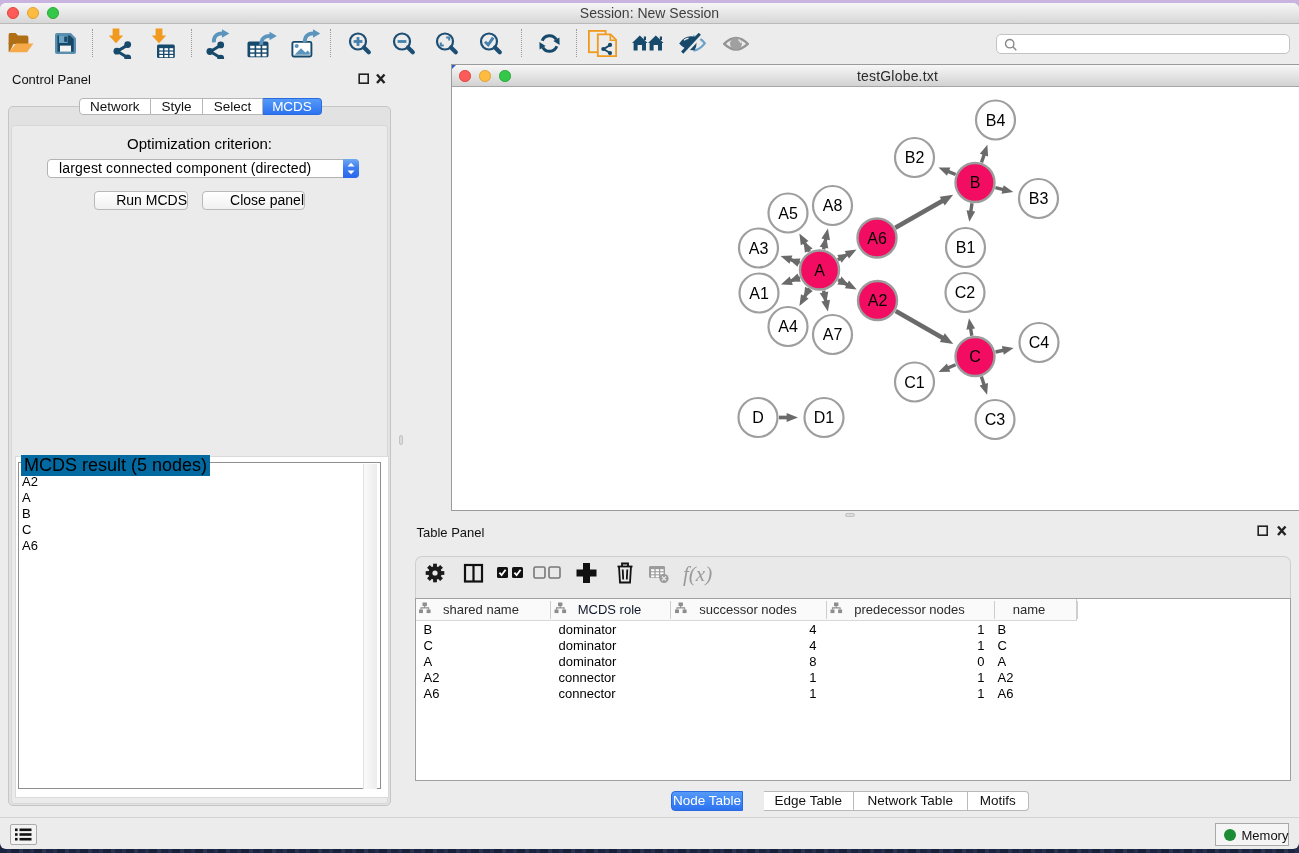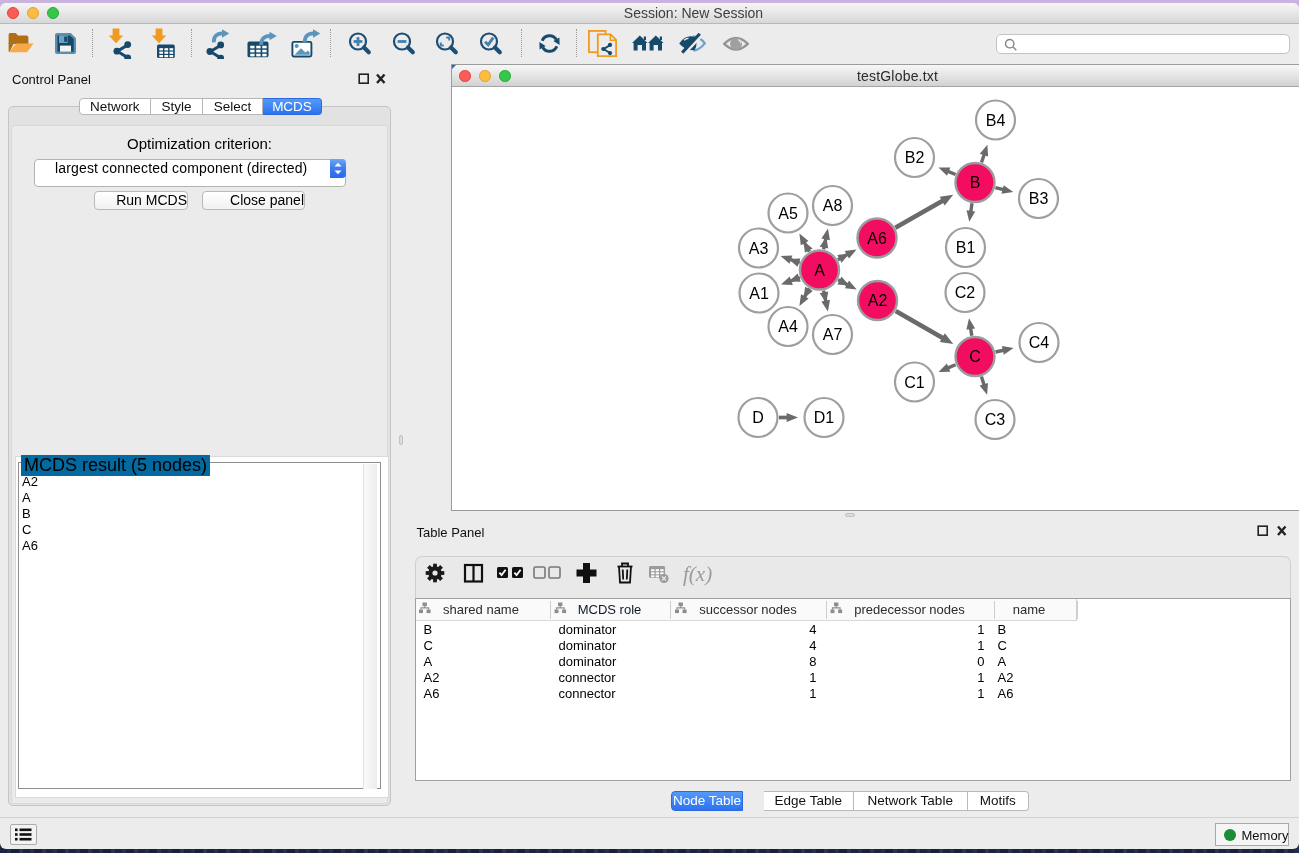--- a/index.html
+++ b/index.html
@@ -3,33 +3,33 @@
 * { margin:0; padding:0; box-sizing:border-box; }
 html,body { width:1299px; height:853px; overflow:hidden; }
 body { font-family:"Liberation Sans",sans-serif; background:#c9b4e0; position:relative; }
 .abs { position:absolute; }
 #deskbot { left:0; right:0; bottom:0; height:10px;
   background:#1e2742;
   background-image:repeating-linear-gradient(90deg,#1c2540 0 7px,#242e4e 7px 11px,#192138 11px 19px,#2a3452 19px 23px);
 }
 #app { left:0; top:3px; width:1299px; height:846px; background:#ececec; border-radius:6px; }
 #titlebar { position:absolute; left:0; top:0; width:100%; height:21px; border-radius:6px 6px 0 0;
-  background:linear-gradient(#f6f6f6,#d7d7d7); border-bottom:1px solid #b9b9b9;padding-left:44px; }
+  background:linear-gradient(#f6f6f6,#d7d7d7); border-bottom:1px solid #b9b9b9; }
 .tl { position:absolute; width:12px; height:12px; border-radius:50%; top:3.5px; }
 #apptitle { position:absolute; width:100%; text-align:center; top:1.5px; font-size:14px; color:#3e3e3e; }
 #searchbox { left:996px; top:34px; width:294px; height:20px; background:#fff;
   border:1px solid #c3c3c3; border-radius:5px; }
 .ptitle { font-size:13px; color:#111; }
 .tab { position:absolute; top:97.5px; height:17.5px; background:#fff; border:1px solid #b6b6b6;
   font-size:13.5px; text-align:center; line-height:16px; color:#111; }
 #cpanel { left:8px; top:106px; width:383px; height:700px; background:#e2e2e2;
   border:1px solid #c5c5c5; border-radius:5px; }
 #cpinner { position:absolute; left:2px; top:18px; width:377px; height:679px; background:#ebebeb; border:1px solid #d8d8d8; border-radius:3px;}
-#combo { left:34px; top:159px; width:312px; height:28px; background:#fff; border:1px solid #b3b3b3;
-  border-radius:4px; font-size:14px; letter-spacing:0.15px; line-height:17.5px; color:#000; padding-left:20px; }
+#combo { left:47px; top:159px; width:312px; height:19px; background:#fff; border:1px solid #b3b3b3;
+  border-radius:4px; font-size:14px; letter-spacing:0.15px; line-height:17.5px; color:#000; padding-left:11px; }
 #combobtn { position:absolute; left:295px; top:-1px; width:16px; height:19px; border-radius:0 4px 4px 0;
   background:linear-gradient(#6fa9f3,#3f7ef0 45%,#2a67ec); }
 .btn { position:absolute; height:19px; background:linear-gradient(#fff,#f1f1f1); border:1px solid #b9b9b9; border-radius:4px;
   font-size:14px; text-align:right; line-height:17.5px; color:#000; }
 #whitebox { left:15px; top:455.5px; width:373.5px; height:342px; background:#fff; border:1px solid #dadada; }
 #fieldset { position:absolute; left:2px; top:5.5px; width:363px; height:327px; border:1px solid #8f8f8f; }
 #legend { position:absolute; left:2px; top:-8px; background:#0369a1; padding:0 3px; font-size:18px; color:#000; }
 .mcds-item { position:absolute; left:3px; font-size:13px; color:#000; }
 #scrolltrack { position:absolute; right:3px; top:0.5px; width:14px; height:325px;
   background:linear-gradient(90deg,#fafafa,#ececec); border-left:1px solid #e2e2e2; }

